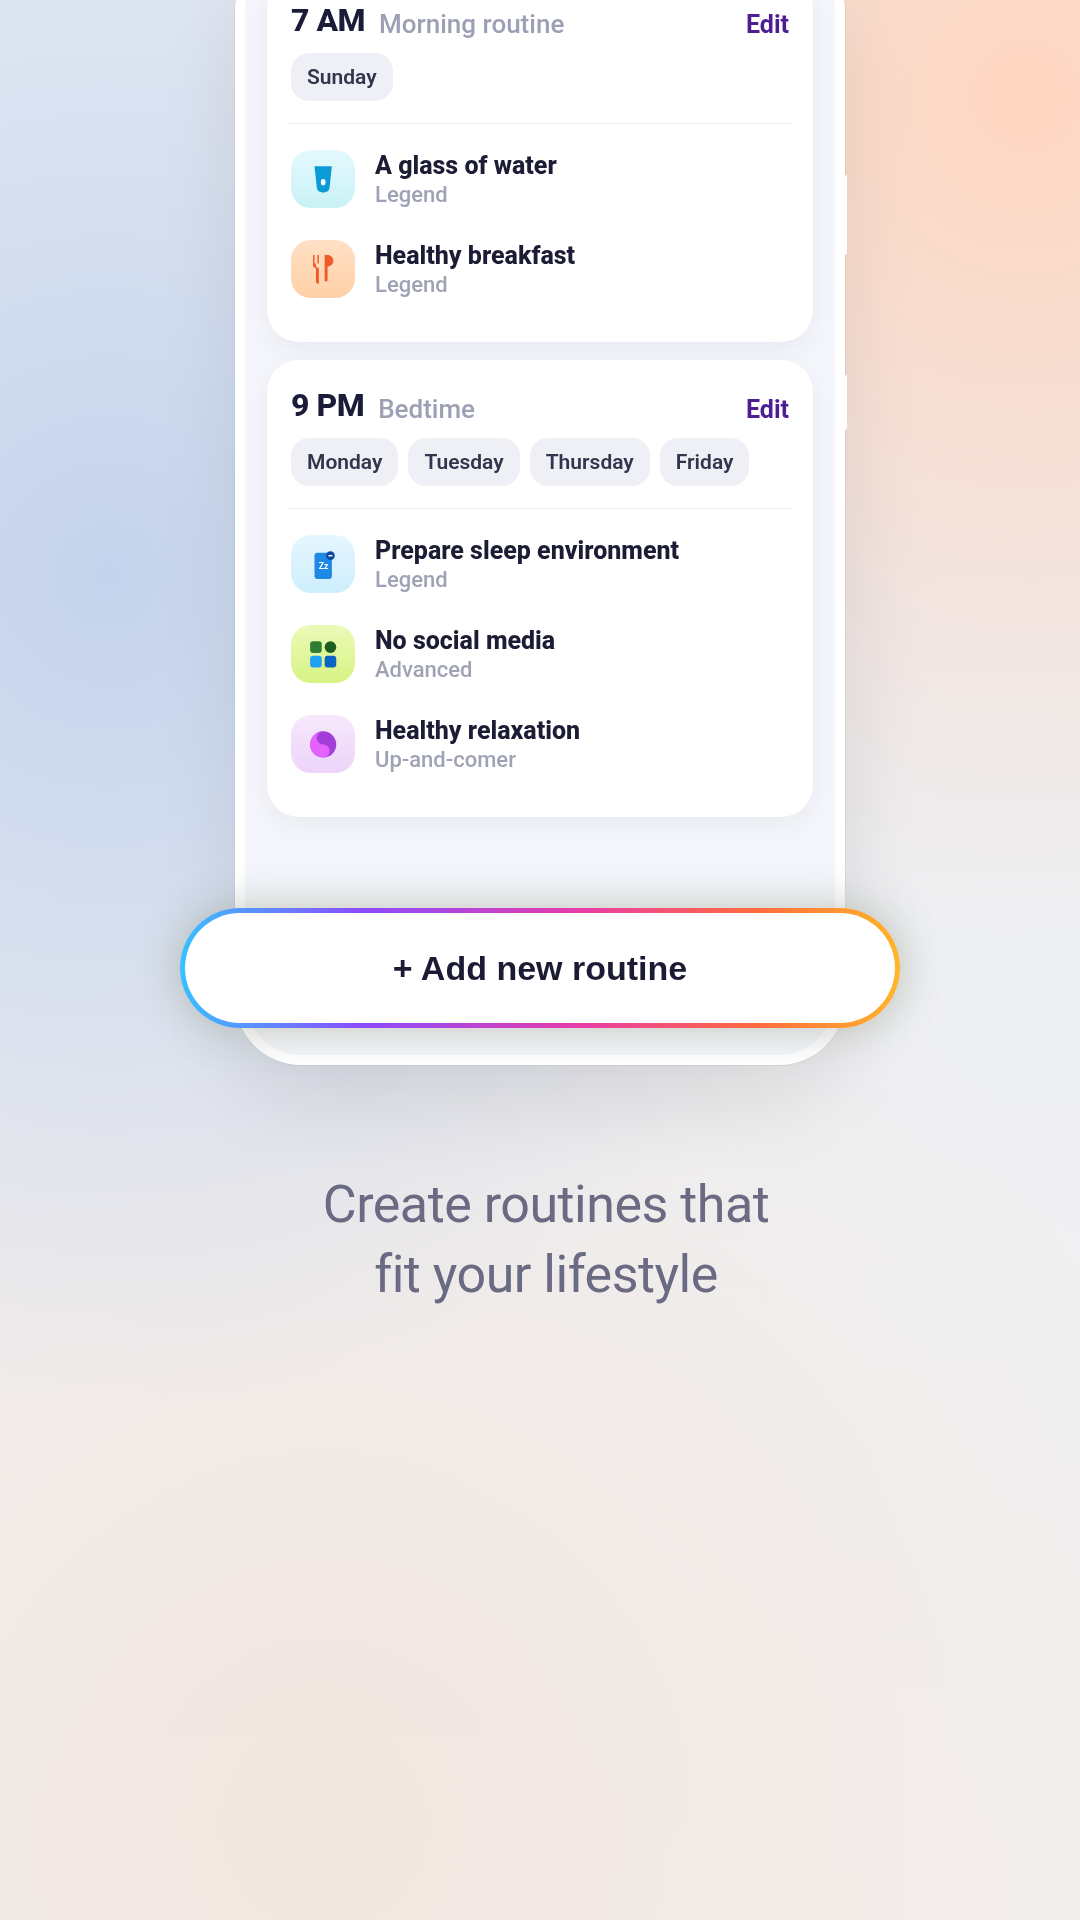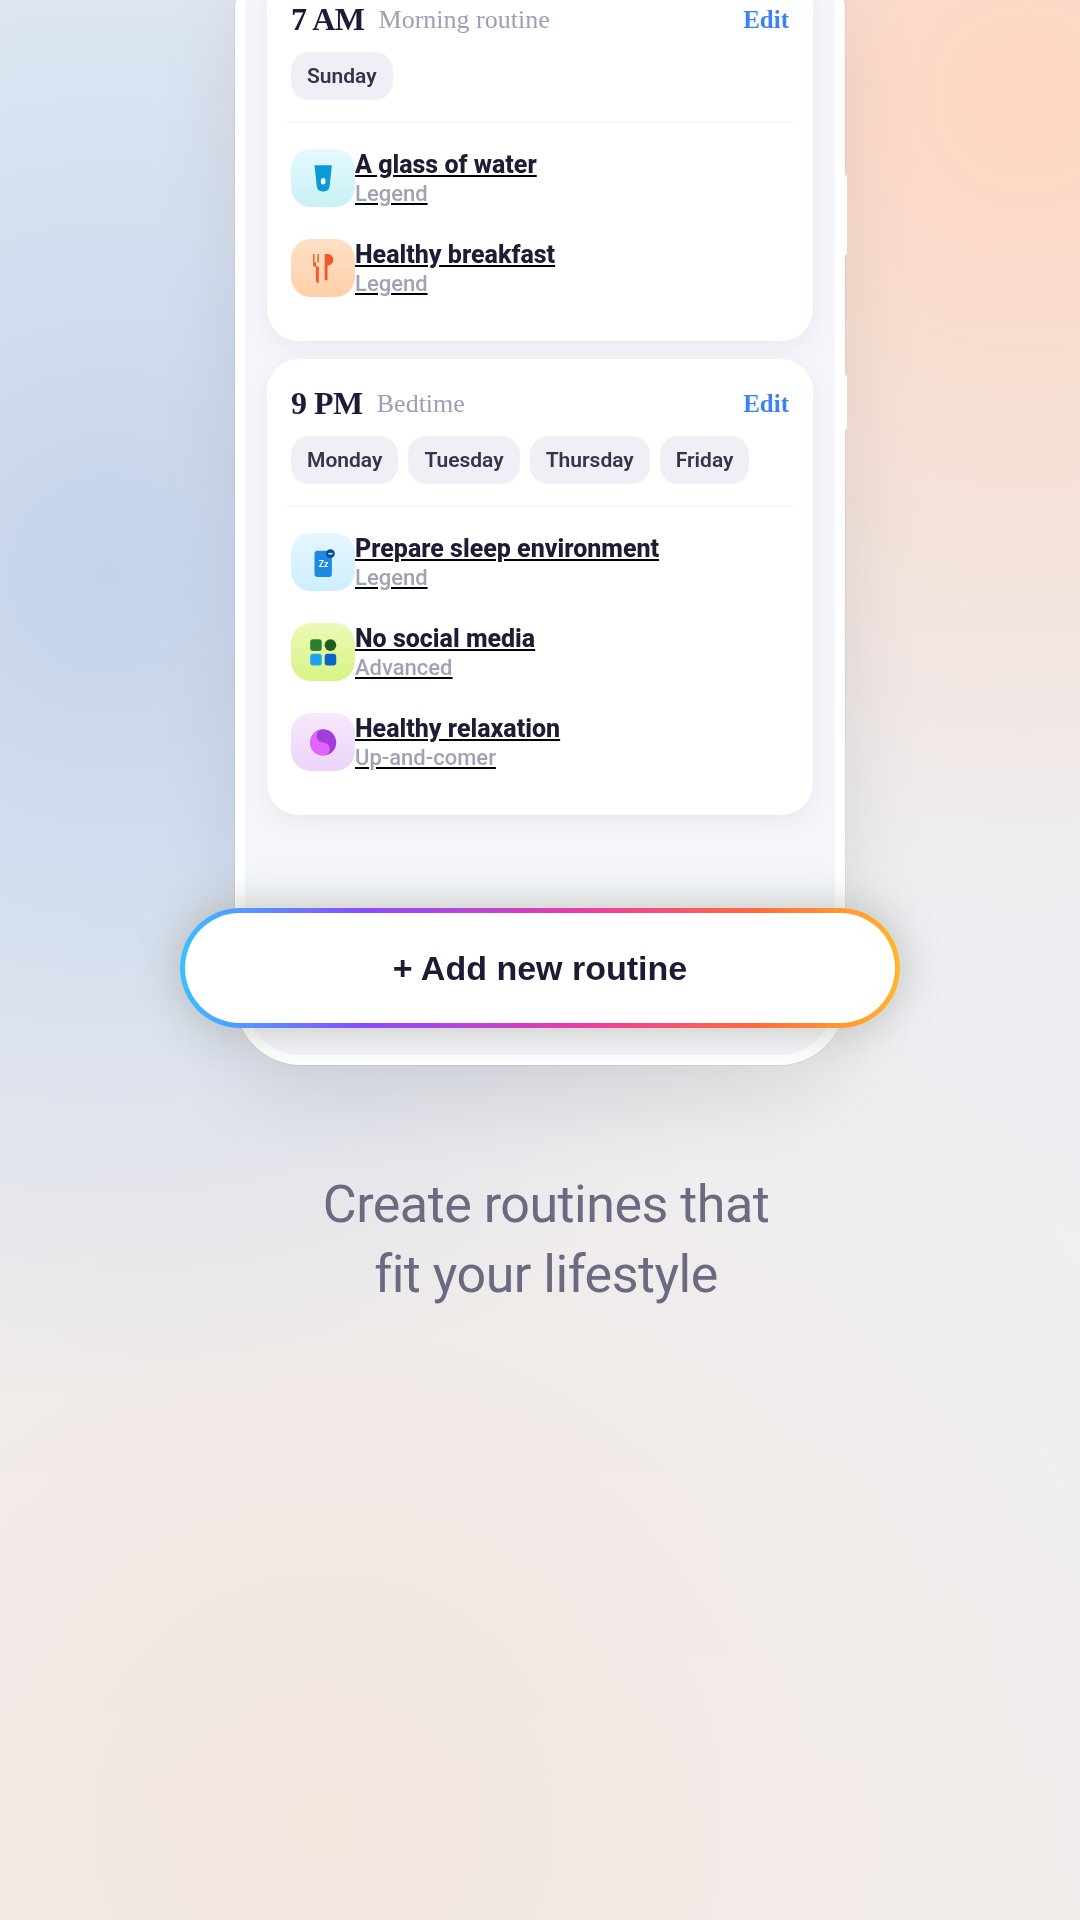--- a/index.html
+++ b/index.html
@@ -50,40 +50,39 @@
   .card {
     background: #ffffff;
     border-radius: 32px;
     padding: 26px 24px 28px;
     margin-bottom: 18px;
     box-shadow: 0 8px 26px rgba(20,20,50,0.05);
   }
 
   .card-header {
     display: flex;
-    align-items: center;
+    align-items: flex-end;
     gap: 14px;
-    font-family: Liberation Serif, serif;
   }
   .time {
     font-size: 32px;
     font-weight: 800;
     color: #1b1b3a;
     letter-spacing: -0.5px;
   }
   .routine-name {
     font-size: 26px;
     font-weight: 500;
     color: #9da0b4;
   }
   .edit {
     margin-left: auto;
     font-size: 25px;
     font-weight: 700;
-    color: #3b82f6;
+    color: #4c1d95;
     cursor: pointer;
   }
 
   .chips {
     display: flex;
     flex-wrap: wrap;
     gap: 10px;
     margin-top: 14px;
   }
   .chip {
@@ -97,22 +96,22 @@
 
   .divider {
     height: 1px;
     background: #eceef3;
     margin: 22px -4px 10px;
   }
 
   .habit {
     display: flex;
     align-items: center;
+    gap: 20px;
     padding: 16px 0;
-    text-decoration: underline;
   }
   .habit-icon {
     width: 64px;
     height: 58px;
     border-radius: 20px;
     display: flex;
     align-items: center;
     justify-content: center;
     flex-shrink: 0;
   }

